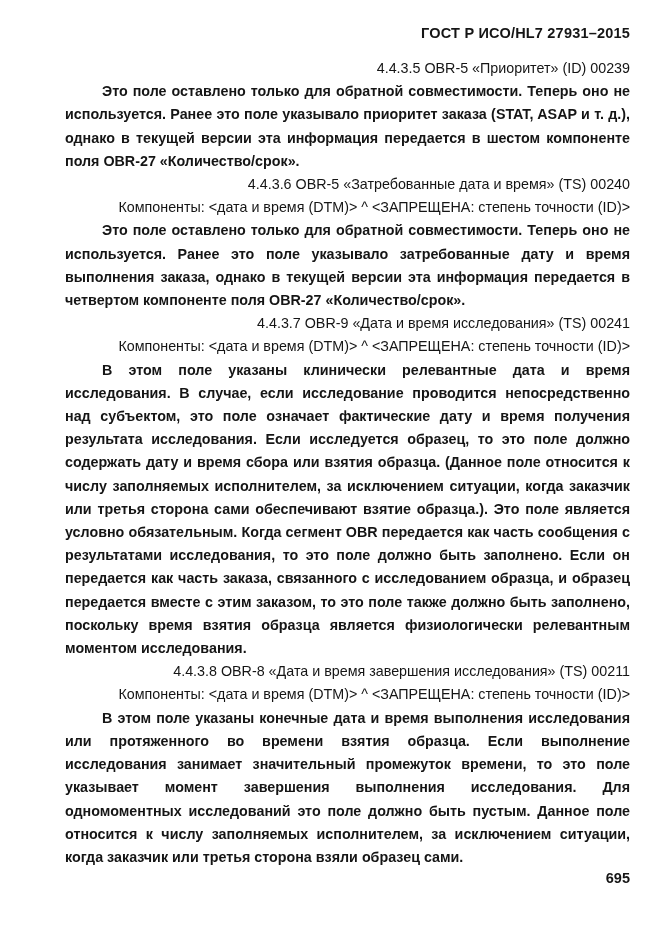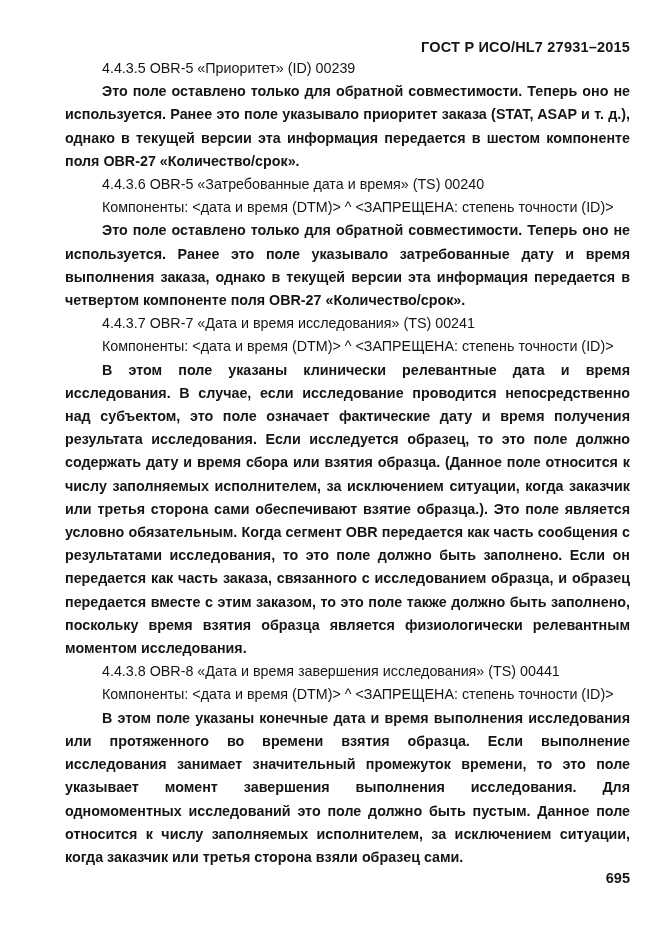--- a/index.html
+++ b/index.html
@@ -12,21 +12,21 @@
     width: 661px;
     height: 935px;
     background: #ffffff;
     font-family: "Liberation Sans", sans-serif;
     color: #151515;
     overflow: hidden;
     box-sizing: border-box;
   }
   .running-header {
     position: absolute;
-    top: 39px;
+    top: 25px;
     right: 31px;
     font-size: 14.5px;
     font-weight: bold;
     letter-spacing: 0.2px;
     white-space: nowrap;
   }
   .content {
     position: absolute;
     top: 57px;
     left: 65px;
@@ -39,21 +39,21 @@
     padding: 0;
     text-indent: 37px;
   }
   .content p.body {
     text-align: justify;
     text-justify: inter-word;
     font-weight: bold;
   }
   .content p.heading,
   .content p.components {
-    text-align: left;
+    text-align: right;
     white-space: nowrap;
   }
   .page-number {
     position: absolute;
     bottom: 49px;
     right: 31px;
     font-size: 14.5px;
     font-weight: bold;
     margin-top: 20px;
   }
@@ -63,22 +63,22 @@
 
 <div class="page">
   <div class="running-header">ГОСТ Р ИСО/HL7 27931–2015</div>
 
   <div class="content">
       <p class="heading">4.4.3.5 OBR-5 «Приоритет» (ID) 00239</p>
       <p class="body">Это поле оставлено только для обратной совместимости. Теперь оно не используется. Ранее это поле указывало приоритет заказа (STAT, ASAP и т. д.), однако в текущей версии эта информация передается в шестом компоненте поля OBR-27 «Количество/срок».</p>
       <p class="heading">4.4.3.6 OBR-5 «Затребованные дата и время» (TS) 00240</p>
       <p class="components">Компоненты: &lt;дата и время (DTM)&gt; ^ &lt;ЗАПРЕЩЕНА: степень точности (ID)&gt;</p>
       <p class="body">Это поле оставлено только для обратной совместимости. Теперь оно не используется. Ранее это поле указывало затребованные дату и время выполнения заказа, однако в текущей версии эта информация передается в четвертом компоненте поля OBR-27 «Количество/срок».</p>
-      <p class="heading">4.4.3.7 OBR-7 «Дата и время исследования» (TS) 00241</p>
+      <p class="heading">4.4.3.7 OBR-9 «Дата и время исследования» (TS) 00241</p>
       <p class="components">Компоненты: &lt;дата и время (DTM)&gt; ^ &lt;ЗАПРЕЩЕНА: степень точности (ID)&gt;</p>
       <p class="body">В этом поле указаны клинически релевантные дата и время исследования. В случае, если исследование проводится непосредственно над субъектом, это поле означает фактические дату и время получения результата исследования. Если исследуется образец, то это поле должно содержать дату и время сбора или взятия образца. (Данное поле относится к числу заполняемых исполнителем, за исключением ситуации, когда заказчик или третья сторона сами обеспечивают взятие образца.). Это поле является условно обязательным. Когда сегмент OBR передается как часть сообщения с результатами исследования, то это поле должно быть заполнено. Если он передается как часть заказа, связанного с исследованием образца, и образец передается вместе с этим заказом, то это поле также должно быть заполнено, поскольку время взятия образца является физиологически релевантным моментом исследования.</p>
-      <p class="heading">4.4.3.8 OBR-8 «Дата и время завершения исследования» (TS) 00441</p>
+      <p class="heading">4.4.3.8 OBR-8 «Дата и время завершения исследования» (TS) 00211</p>
       <p class="components">Компоненты: &lt;дата и время (DTM)&gt; ^ &lt;ЗАПРЕЩЕНА: степень точности (ID)&gt;</p>
       <p class="body">В этом поле указаны конечные дата и время выполнения исследования или протяженного во времени взятия образца. Если выполнение исследования занимает значительный промежуток времени, то это поле указывает момент завершения выполнения исследования. Для одномоментных исследований это поле должно быть пустым. Данное поле относится к числу заполняемых исполнителем, за исключением ситуации, когда заказчик или третья сторона взяли образец сами.</p>
     </div>
 
   <div class="page-number">695</div>
 </div>
 
 </body></html>

